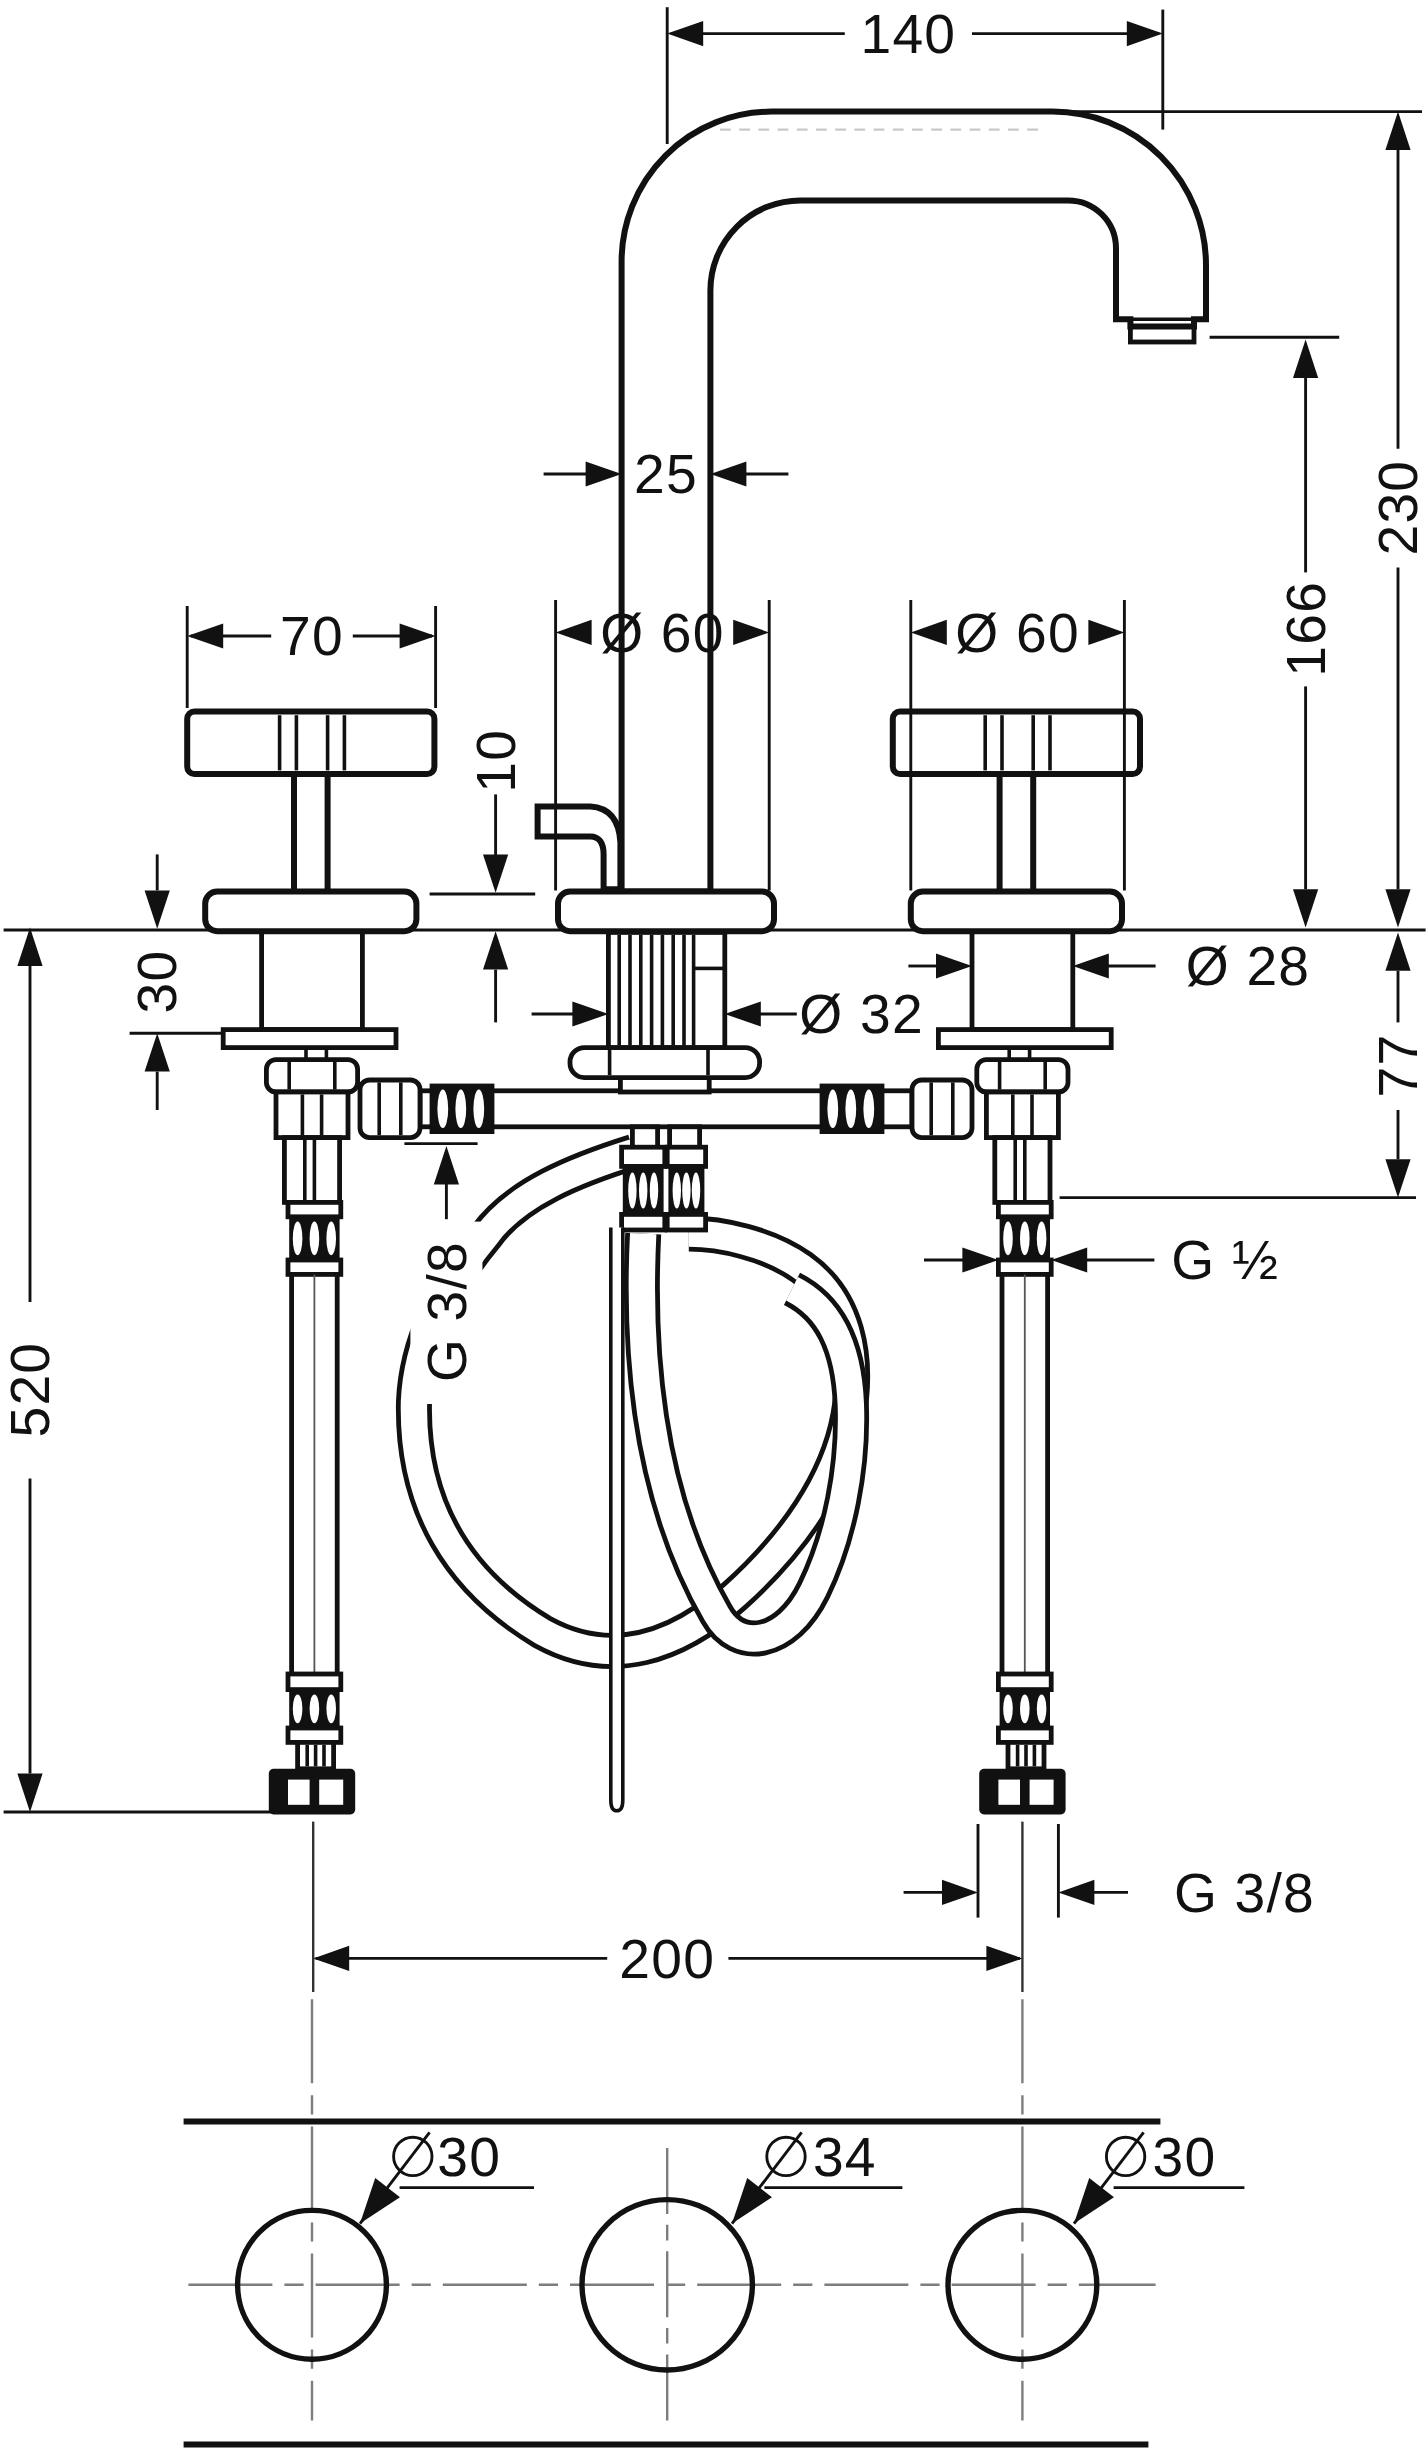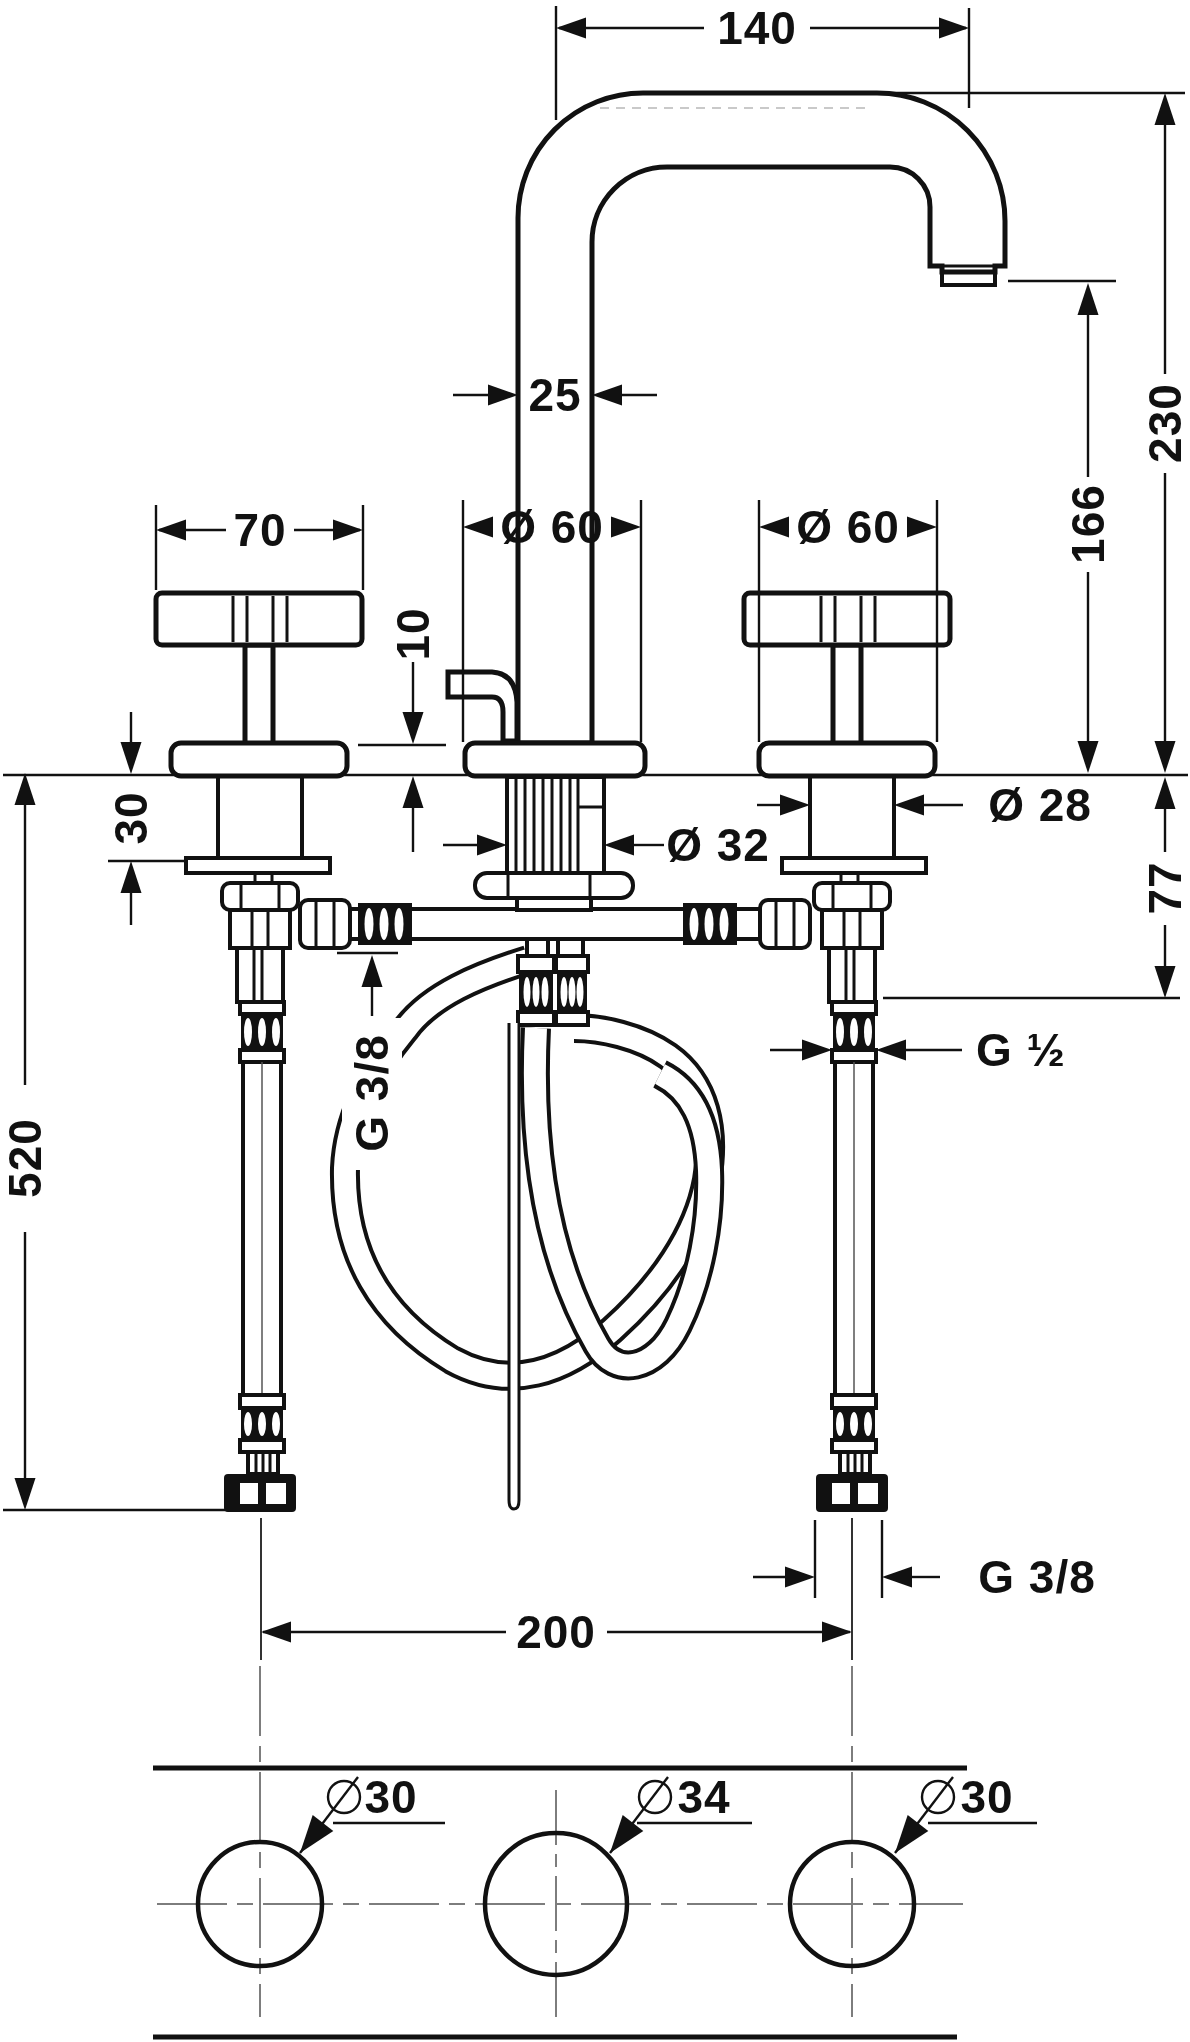--- a/index.html
+++ b/index.html
@@ -1,16 +1,16 @@
 <!DOCTYPE html>
 <html><head>
 <meta charset="utf-8">
 <style>
   html,body{margin:0;padding:0;background:#fff;}
-  #page{width:974px;height:2042px;position:relative;font-family:"Liberation Sans",sans-serif;font-weight:bold;}
+  #page{width:974px;height:2042px;position:relative;font-family:"Liberation Sans",sans-serif;}
   svg{display:block;}
   svg text{font-family:"Liberation Sans",sans-serif;font-size:46px;fill:#111;letter-spacing:1px;}
   .thickf{stroke:#111;stroke-width:5;fill:#fff;}
   .med{stroke:#111;stroke-width:4;fill:none;}
   .medf{stroke:#111;stroke-width:4;fill:#fff;}
   .det{stroke:#111;stroke-width:3;fill:none;}
   .dim{stroke:#111;stroke-width:2.4;fill:none;}
   .arr{fill:#111;stroke:none;}
   .cl{stroke:#7d7d7d;stroke-width:2;fill:none;}
 </style>

